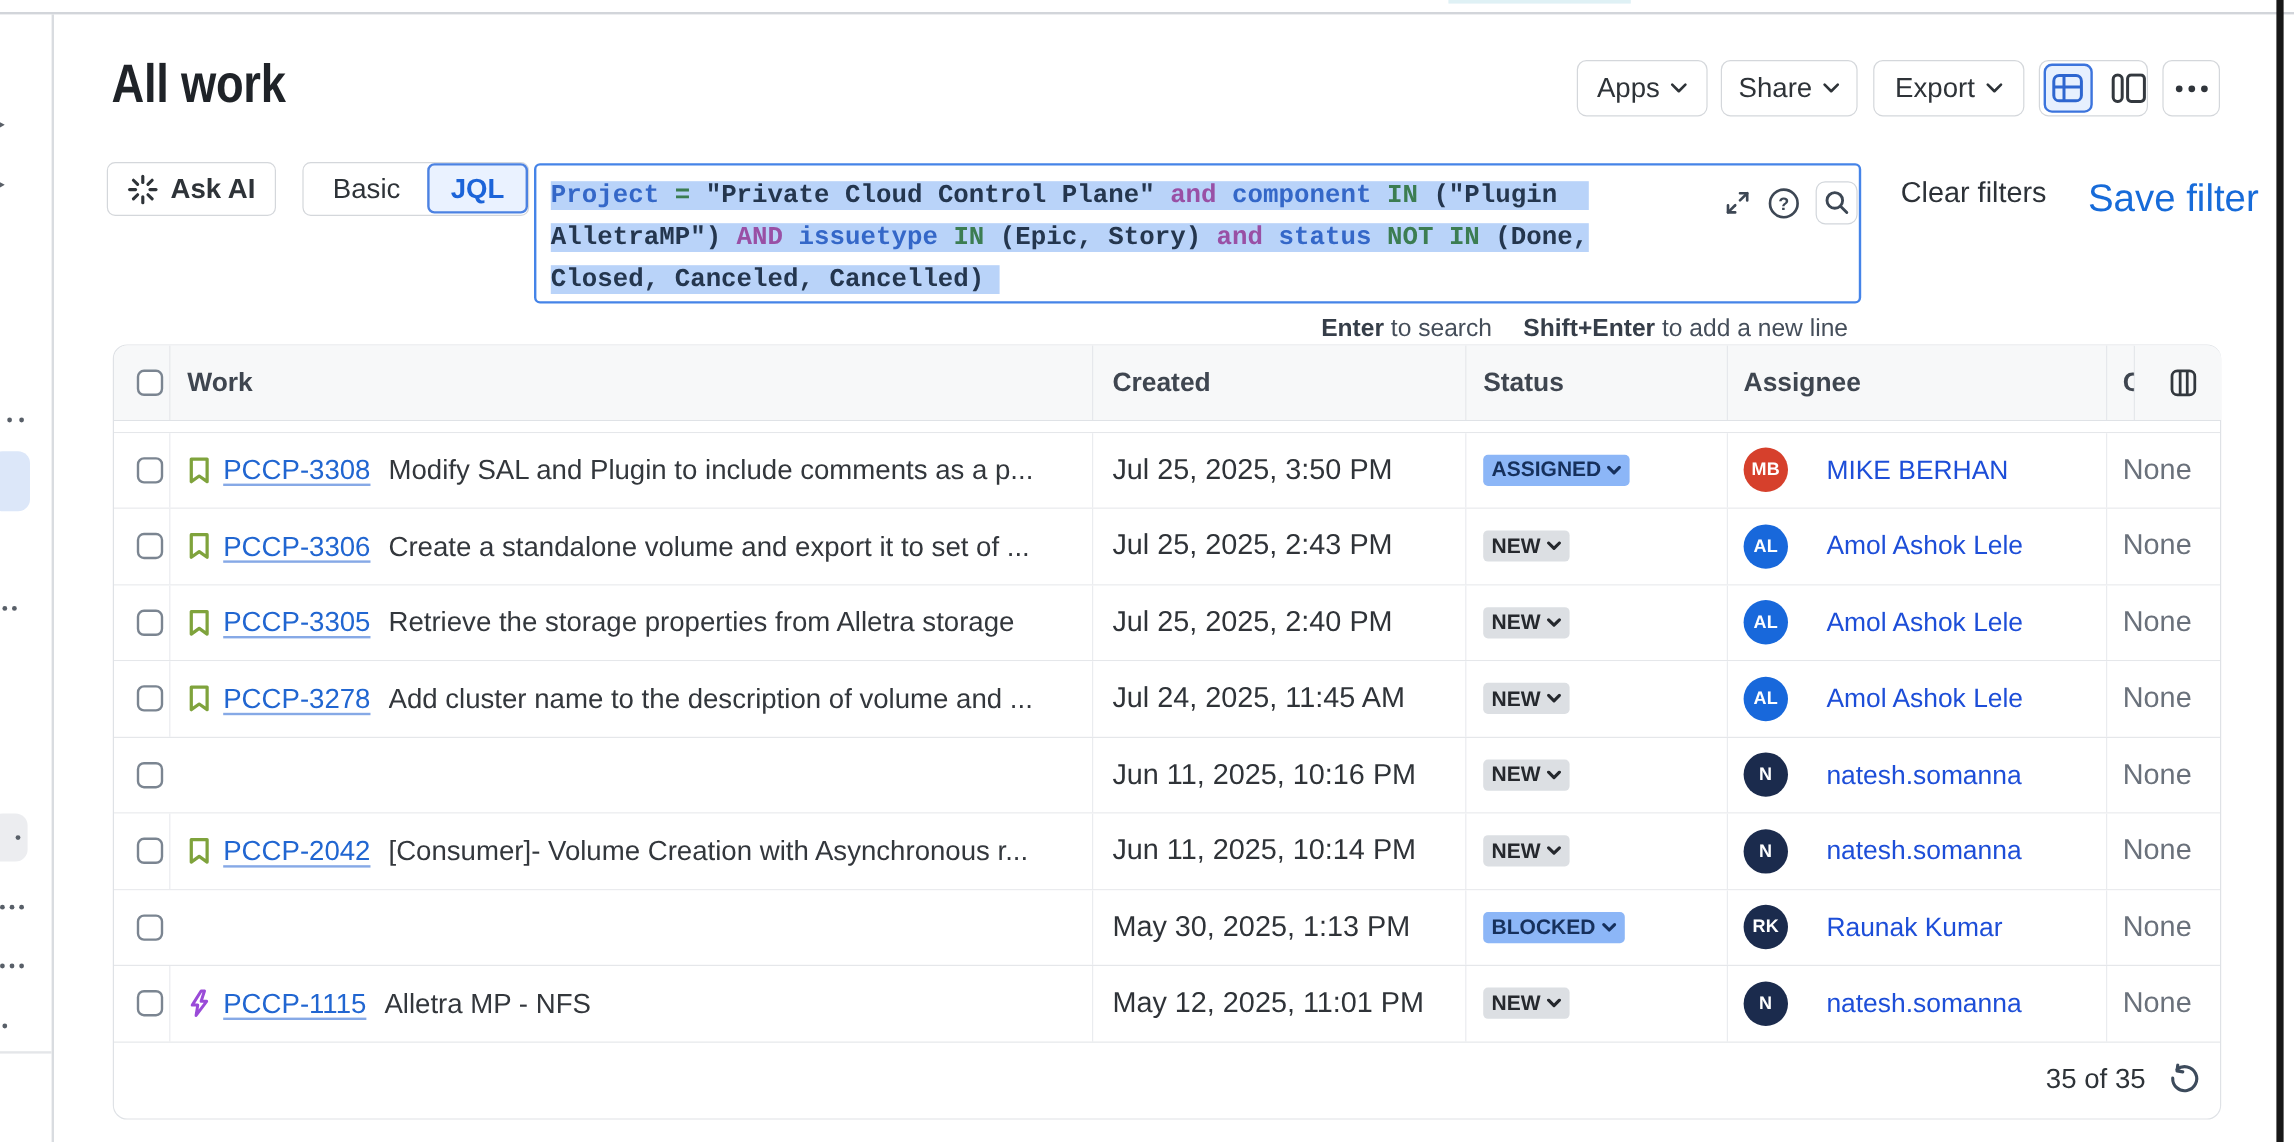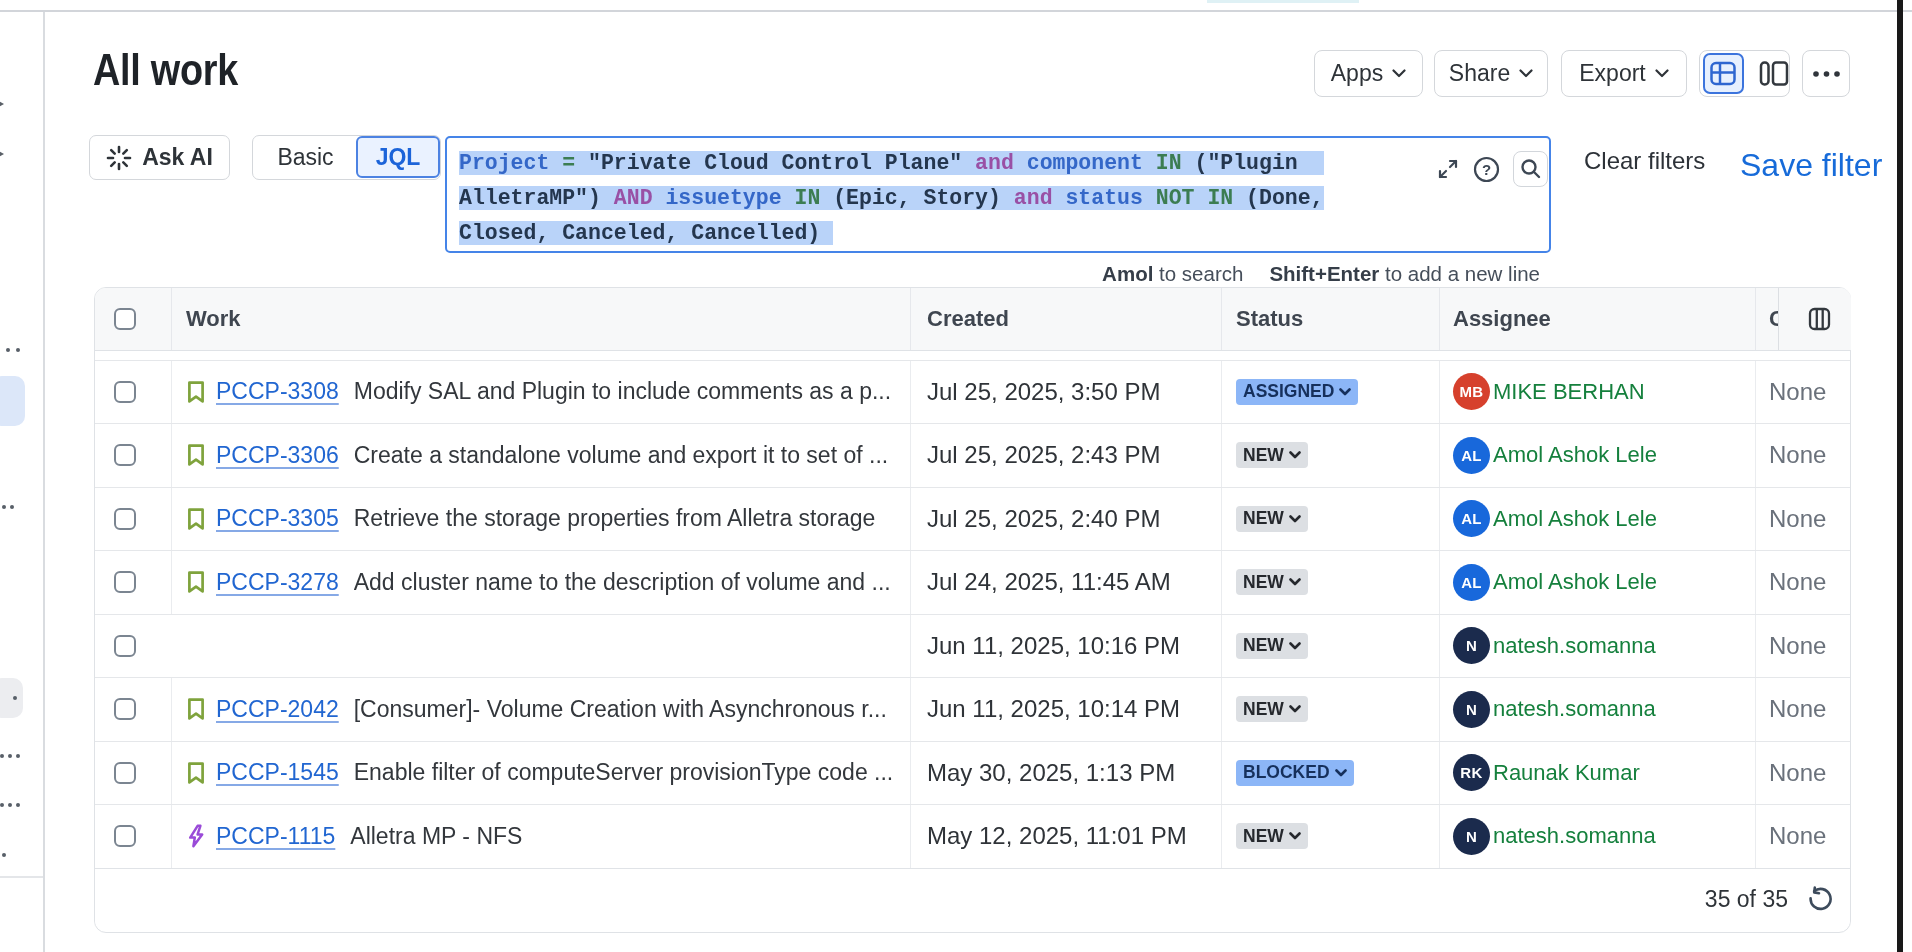--- a/index.html
+++ b/index.html
@@ -76,21 +76,21 @@
 .sliver { position:relative; height:9.5px; background:#fff;
   border-bottom:1.5px solid #e5e7ea; }
 .row { position:relative; height:63.5px; background:#fff;
   border-bottom:1.5px solid #e5e7ea; }
 .ftr { position:relative; height:62px; background:#fff; border-radius:0 0 11px 11px;
   display:flex; align-items:center; justify-content:flex-end; padding-right:17px; }
 .cell { position:absolute; top:0; height:100%; display:flex; align-items:center; }
 .cdiv { border-left:1.5px solid #eaecef; }
 .hdr .cdiv { border-left:1.5px solid #e6e8ec; }
 .c1 { left:0; width:60.5px; justify-content:center; }
-.c2 { left:76px; width:754.5px; padding-left:14px; }
+.c2 { left:46px; width:754.5px; padding-left:14px; }
 .c3 { left:815px; width:311px; padding-left:16px; }
 .c4 { left:1126px; width:218px; padding-left:14px; }
 .c5 { left:1344px; width:316px; padding-left:13px; }
 .c6 { left:1660px; width:97px; padding-left:13px; }
 .hlabel { font-size:22px; font-weight:600; color:#3f4650; }
 .cbx { width:22px; height:22px; border:2px solid #7b8591; border-radius:6px;
   background:#fff; flex:none; }
 .key { font-size:23px; color:#2166d1; text-decoration:underline;
   text-decoration-thickness:2px; text-decoration-color:#86a9e6;
   text-underline-offset:4px; margin-left:10px; white-space:nowrap; }
@@ -98,21 +98,21 @@
   overflow:hidden; }
 .date { font-size:24px; color:#2f3338; }
 .pill { height:26px; border-radius:4px; display:flex; align-items:center;
   padding:0 7px; font-size:17.5px; font-weight:700; gap:5px; }
 .pill-blue { background:#8cb6f7; color:#16305c; }
 .pill-grey { background:#dcdfe3; color:#25282d; }
 .pchev { width:12px; height:8px; }
 .av { width:37px; height:37px; border-radius:50%; color:#fff; display:flex;
   align-items:center; justify-content:center; font-size:15px; font-weight:700;
   flex:none; letter-spacing:0.3px; }
-.nm { font-size:22px; color:#15803d; margin-left:3px; white-space:nowrap; }
+.nm { font-size:22px; color:#1d4ed8; margin-left:32px; white-space:nowrap; }
 .none { font-size:24px; color:#6a717b; }
 #hdr-overlay { position:absolute; left:1683px; top:0; width:72.5px; height:61.5px;
   background:#f7f8f9; border-left:1.5px solid #dcdfe3; border-radius:0 11px 0 0;
   display:flex; align-items:center; justify-content:center; }
 #count { font-size:23px; font-weight:400; color:#2e3338; margin-right:18px; }
 </style>
 </head>
 <body>
 <div id="page">
   <div class="abs" id="topline"></div>
@@ -208,21 +208,21 @@
       </svg>
     <div style="width:35px;height:36px;border:1.5px solid #d2d6db;border-radius:8px;display:flex;align-items:center;justify-content:center;">
         <svg width="22" height="22" viewBox="0 0 22 22">
           <circle cx="9" cy="9" r="6.5" fill="none" stroke="#3d4754" stroke-width="2.4"></circle>
           <line x1="14" y1="14" x2="19" y2="19" stroke="#3d4754" stroke-width="2.4" stroke-linecap="round"></line>
         </svg>
       </div>
   </div>
   <div id="clear-filters">Clear filters</div>
   <div id="save-filter">Save filter</div>
-  <div id="helper"><b>Amol</b> to search<span style="display:inline-block;width:26px"></span><b>Shift+Enter</b> to add a new line</div>
+  <div id="helper"><b>Enter</b> to search<span style="display:inline-block;width:26px"></span><b>Shift+Enter</b> to add a new line</div>
 
   <div id="tbl">
     <div class="hdr">
       <div class="cell c1">
           <div class="cbx"></div>
         </div>
       <div class="cell c2 cdiv">
           <span class="hlabel">Work</span>
         </div>
       <div class="cell c3 cdiv">
@@ -397,27 +397,20 @@
           <span class="av" style="background:#1b2b4d">N</span>
           <span class="nm">natesh.somanna</span>
         </div>
       <div class="cell c6 cdiv">
           <span class="none">None</span>
         </div>
     </div>
     <div class="row">
       <div class="cell c1">
           <div class="cbx"></div>
-        </div>
-      <div class="cell c2 cdiv">
-          <svg class="wicon" width="20" height="24" viewBox="0 0 20 24">
-            <path d="M3.4 2.6 h13.2 v18.8 l-6.6 -4.7 l-6.6 4.7 z" fill="none" stroke="#7fa33c" stroke-width="2.7" stroke-linejoin="round"></path>
-          </svg>
-          <span class="key">PCCP-1545</span>
-          <span class="summ">Enable filter of computeServer provisionType code ...</span>
         </div>
       <div class="cell c3 cdiv">
           <span class="date">May 30, 2025, 1:13 PM</span>
         </div>
       <div class="cell c5 cdiv">
           <span class="av" style="background:#1b2b4d">RK</span>
           <span class="nm">Raunak Kumar</span>
         </div>
       <div class="cell c4 cdiv">
           <span class="pill pill-blue">BLOCKED<svg class="pchev" viewBox="0 0 12 8">

